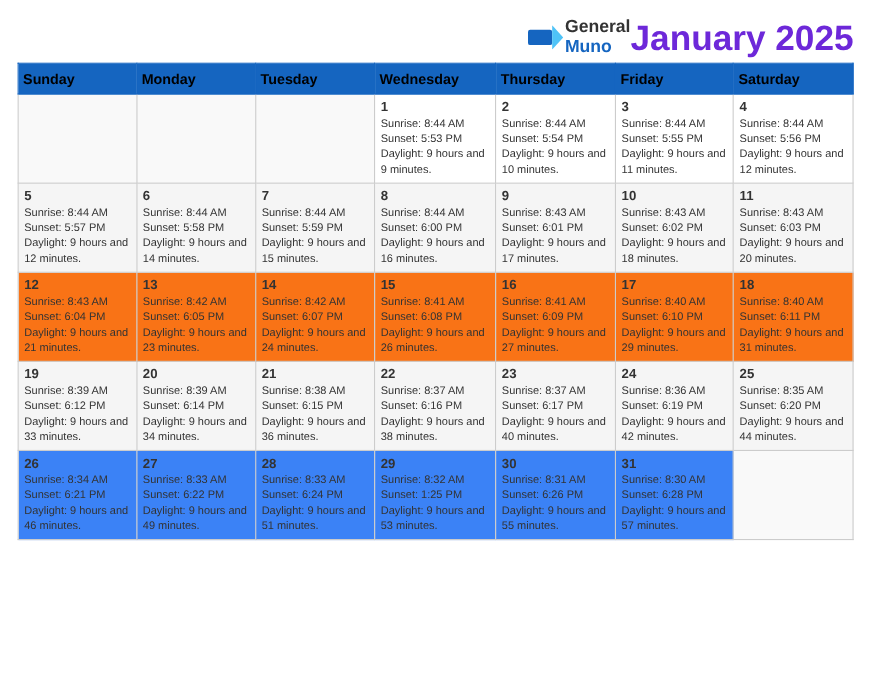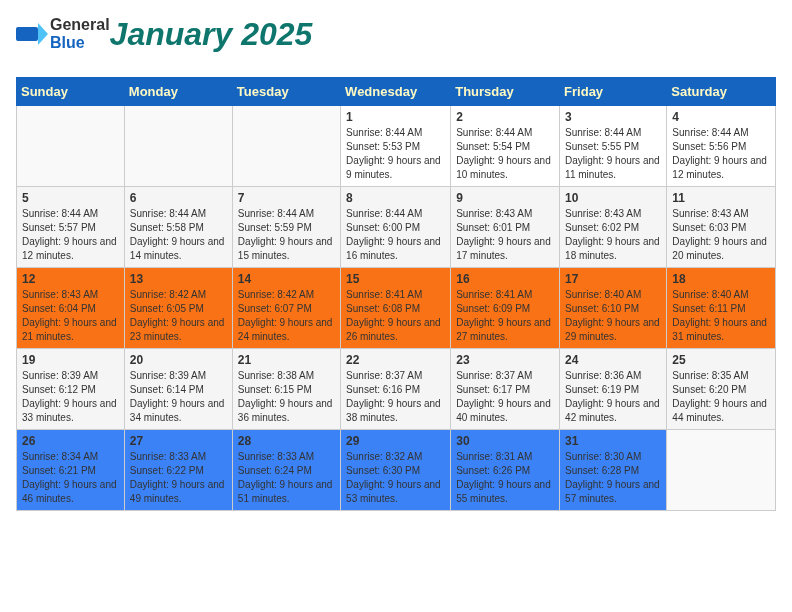--- a/index.html
+++ b/index.html
@@ -6,54 +6,53 @@
     body {
       font-family: Arial, sans-serif;
       background: #fff;
       width: 792px;
       min-height: 612px;
       padding: 16px;
     }
     .header {
       display: flex;
       align-items: flex-start;
-      justify-content: flex-start;
-      margin-bottom: 24px;
+      justify-content: flex-end;
+      margin-bottom: 4px;
     }
     .logo {
       display: flex;
       flex-direction: column;
       align-items: flex-start;
     }
     .logo-row {
       display: flex;
       align-items: center;
       gap: 2px;
     }
     .title-block {
       text-align: right;
     }
     .month-title {
       font-size: 32px;
       font-weight: bold;
-      color: #0f766e;
-      font-style: italic;
+      color: #6d28d9;
     }
     .location-title {
       font-size: 16px;
       color: #555;
     }
     .calendar {
       width: 100%;
       border-collapse: collapse;
       border: 1px solid #ccc;
     }
     .calendar th {
       background-color: #1565c0;
-      color: #fef9c3;
+      color: #000000;
       font-size: 13px;
       font-weight: bold;
       padding: 6px 4px;
       text-align: left;
       border: 1px solid #1565c0;
     }
     .calendar td {
       vertical-align: top;
       border: 1px solid #ccc;
       padding: 4px 5px;
@@ -91,21 +90,21 @@
 
 <div class="header">
   <div class="logo">
     <div class="logo-row">
       <svg width="32" height="22" viewBox="0 0 32 22">
         <rect x="0" y="4" width="22" height="14" rx="2" fill="#1565c0"></rect>
         <polygon points="22,0 32,11 22,22" fill="#4fc3f7"></polygon>
       </svg>
       <div>
         <div style="font-size:16px;font-weight:bold;color:#333;line-height:1.1;">General</div>
-        <div style="font-size:16px;font-weight:bold;color:#1565c0;line-height:1.1;">Blue</div>
+        <div style="font-size:16px;font-weight:bold;color:#1565c0;line-height:1.1;">Muno</div>
       </div>
     </div>
   </div>
   <div class="title-block">
     <div class="month-title">January 2025</div>
   </div>
 </div>
 
 <table class="calendar">
   <thead>
@@ -296,21 +295,21 @@
         </td>
         <td>
           <div class="day-num">28</div>
           <div class="day-info">Sunrise: 8:33 AM</div>
           <div class="day-info">Sunset: 6:24 PM</div>
           <div class="day-info">Daylight: 9 hours and 51 minutes.</div>
         </td>
         <td>
           <div class="day-num">29</div>
           <div class="day-info">Sunrise: 8:32 AM</div>
-          <div class="day-info">Sunset: 6:30 PM</div>
+          <div class="day-info">Sunset: 1:25 PM</div>
           <div class="day-info">Daylight: 9 hours and 53 minutes.</div>
         </td>
         <td>
           <div class="day-num">30</div>
           <div class="day-info">Sunrise: 8:31 AM</div>
           <div class="day-info">Sunset: 6:26 PM</div>
           <div class="day-info">Daylight: 9 hours and 55 minutes.</div>
         </td>
         <td>
           <div class="day-num">31</div>

